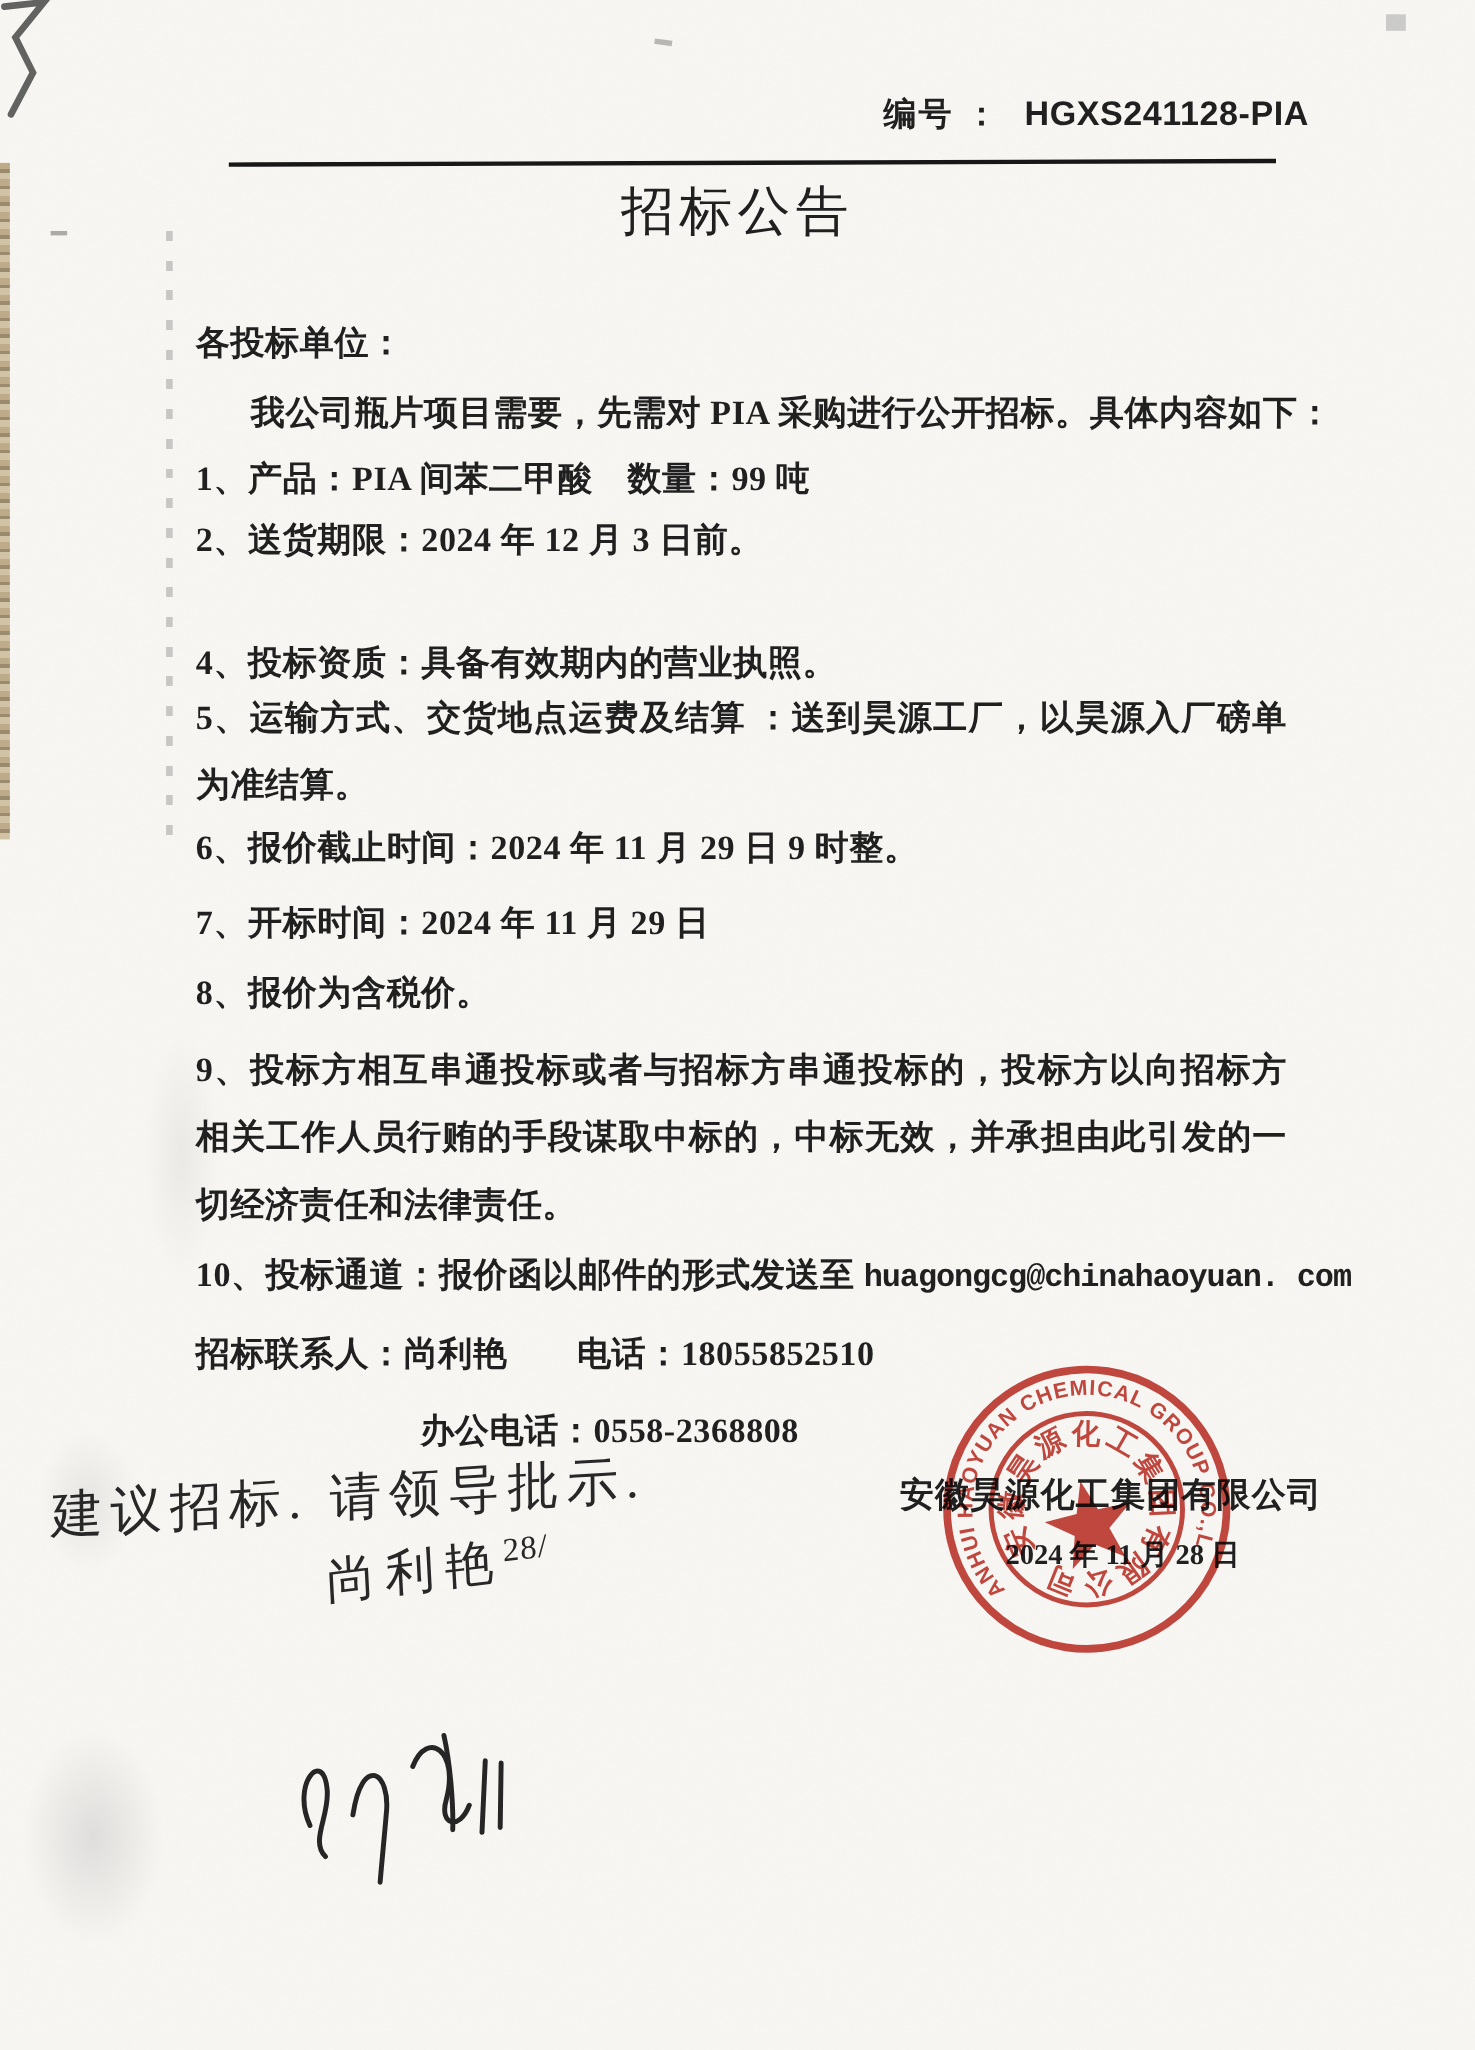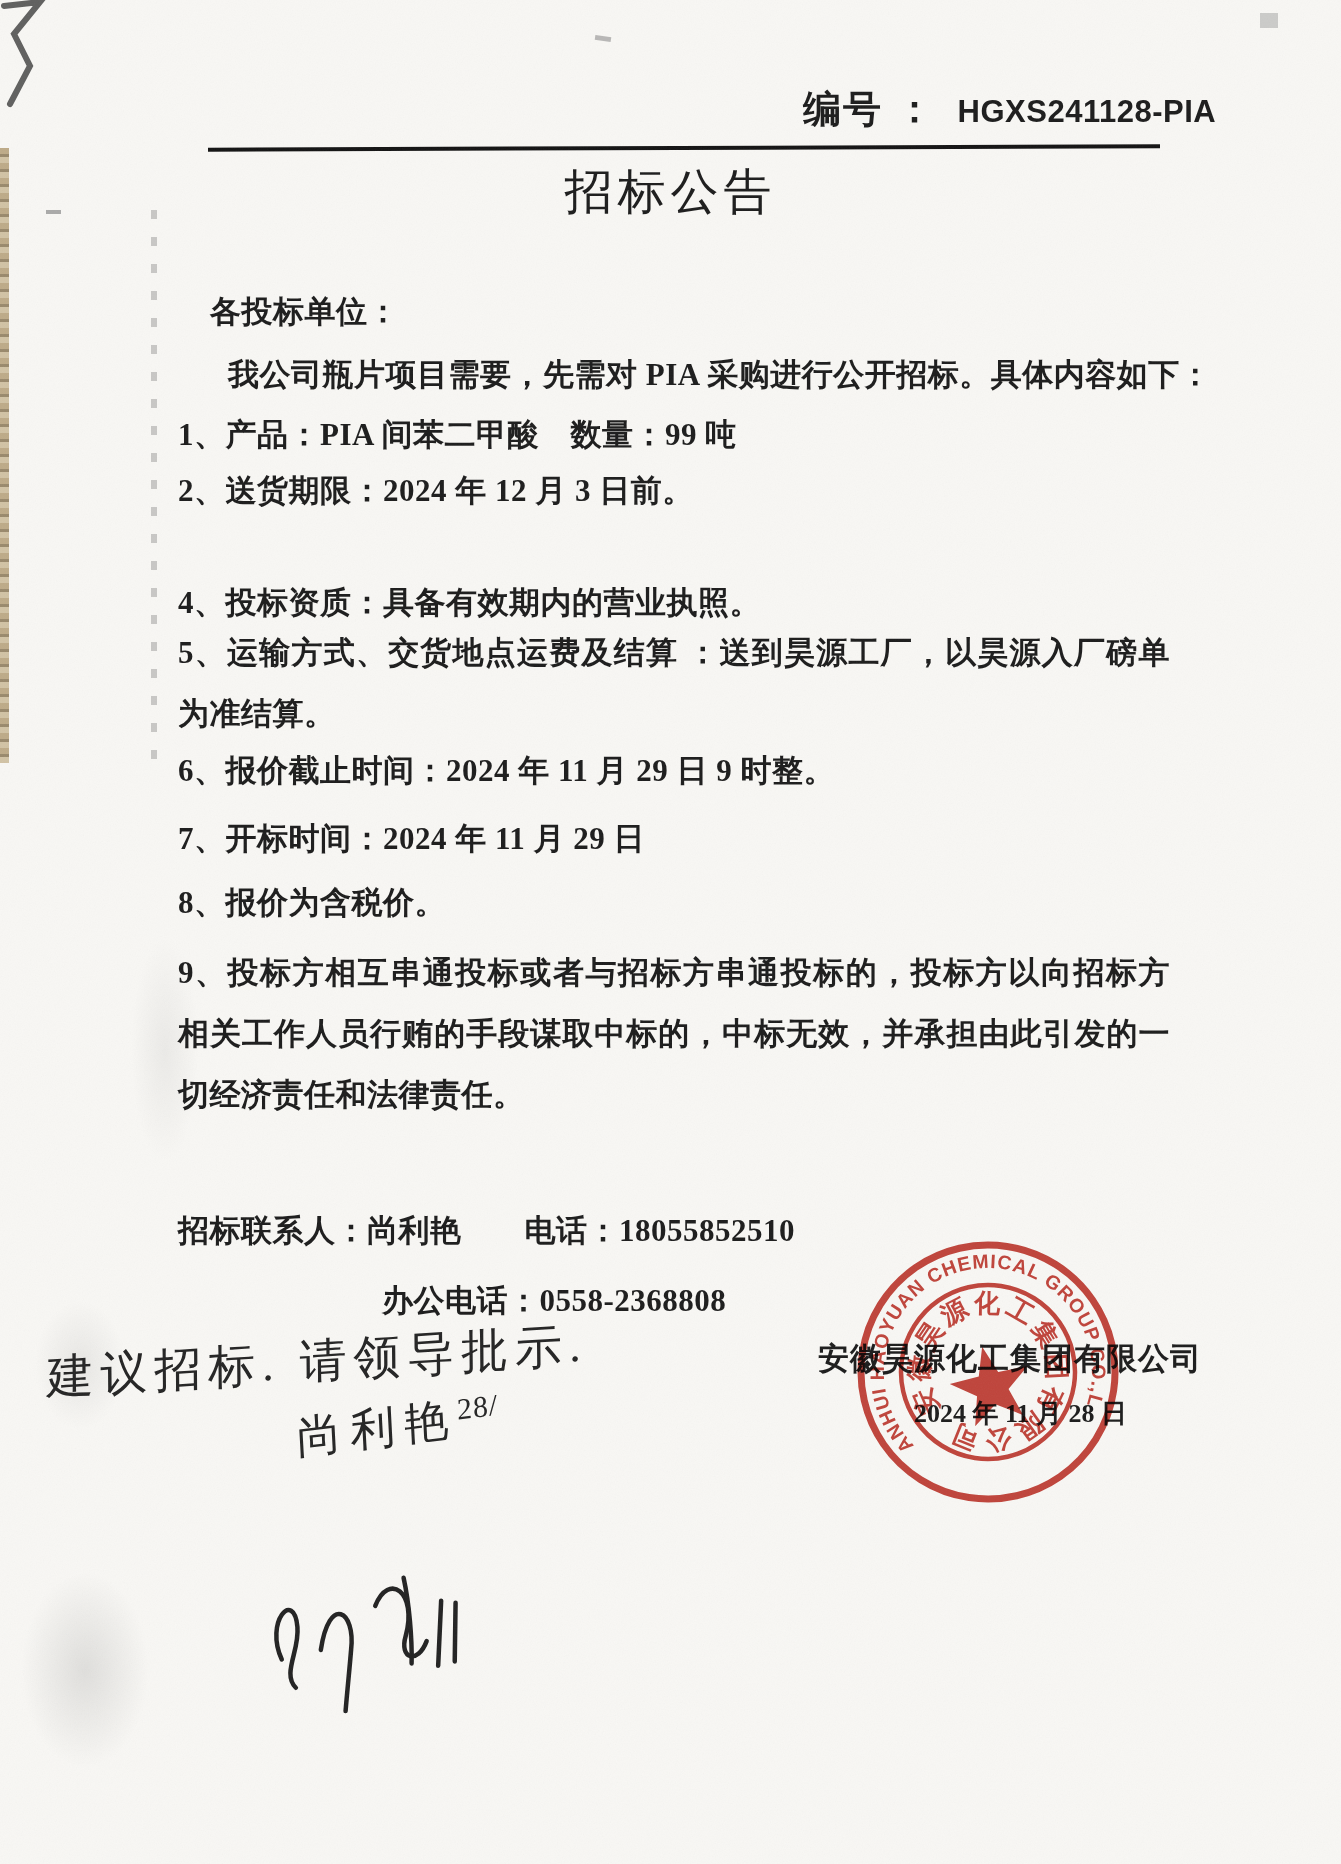--- a/index.html
+++ b/index.html
@@ -4,30 +4,30 @@
 <style>
   html,body{margin:0;padding:0;background:#e9e7e2;}
   .page{
     position:relative;width:1341px;height:1864px;margin:0 auto;
     background:#f8f7f4;overflow:hidden;
     font-family:"Liberation Serif","DejaVu Serif",serif;color:#1c1c1c;
   }
   
   .ref-row{position:absolute;top:84px;left:803px;display:flex;gap:22px;align-items:baseline;
     font-family:"Liberation Sans","DejaVu Sans",sans-serif;font-weight:700;}
-  .ref-label{font-size:38px;letter-spacing:2px;}
+  .ref-label{font-size:30px;letter-spacing:2px;}
   .ref-number{font-size:31px;letter-spacing:0.5px;}
   .header-rule{position:absolute;top:146px;left:208px;width:952px;height:4px;background:#131313;transform:rotate(-0.2deg);}
   .doc-title{position:absolute;top:160px;left:0;width:100%;text-align:center;
     font-family:"Liberation Sans","DejaVu Sans",sans-serif;font-size:48px;font-weight:400;letter-spacing:5px;}
   
   .body-text{position:absolute;left:178px;width:992px;font-size:31px;font-weight:700;
     line-height:61px;letter-spacing:0.5px;white-space:nowrap;}
   .wrap{white-space:normal;text-align:justify;}
-  .salutation{top:281px;margin-left:32px;}
+  .salutation{top:281px;}
   .intro{top:344px;left:228px;width:942px;}
   .email{font-family:"Liberation Mono","DejaVu Sans Mono",monospace;font-size:29px;font-weight:700;letter-spacing:-1px;}
   
   .company{position:absolute;left:818px;top:1338px;font-size:31px;font-weight:700;letter-spacing:1px;z-index:2;}
   .sign-date{position:absolute;left:914px;top:1396px;font-size:26px;font-weight:700;z-index:2;}
   
   .stamp{position:absolute;left:844px;top:1228px;width:288px;height:288px;z-index:3;
     mix-blend-mode:multiply;opacity:0.9;transform:rotate(-13deg);}
   
   .hand{position:absolute;color:#242424;font-weight:400;z-index:2;}
@@ -80,20 +80,23 @@
 
   <div class="body-text" style="top:404px">1、产品：PIA 间苯二甲酸　数量：99 吨</div>
   <div class="body-text" style="top:460px">2、送货期限：2024 年 12 月 3 日前。</div>
   <div class="body-text" style="top:572px">4、投标资质：具备有效期内的营业执照。</div>
   <div class="body-text wrap" style="top:622px">5、运输方式、交货地点运费及结算 ：送到昊源工厂，以昊源入厂磅单为准结算。</div>
   <div class="body-text" style="top:740px">6、报价截止时间：2024 年 11 月 29 日 9 时整。</div>
   <div class="body-text" style="top:808px">7、开标时间：2024 年 11 月 29 日</div>
   <div class="body-text" style="top:872px">8、报价为含税价。</div>
   <div class="body-text wrap" style="top:942px">9、投标方相互串通投标或者与招标方串通投标的，投标方以向招标方相关工作人员行贿的手段谋取中标的，中标无效，并承担由此引发的一切经济责任和法律责任。</div>
 
+  <div class="body-text" style="top:1128px">
+    <span>10、投标通道：报价函以邮件的形式发送至 </span><span class="email">huagongcg@chinahaoyuan. com</span>
+  </div>
 
   <div class="body-text" style="top:1200px">招标联系人：尚利艳　　电话：18055852510</div>
   <div class="body-text" style="top:1270px;left:382px">办公电话：0558-2368808</div>
 
   <div class="company">安徽昊源化工集团有限公司</div>
   <div class="sign-date">2024 年 11 月 28 日</div>
 
   <div class="hand hand-note">建议招标. 请领导批示.</div>
   <div class="hand hand-sig">
     <span>尚利艳</span><span class="sig-date">28/</span>

